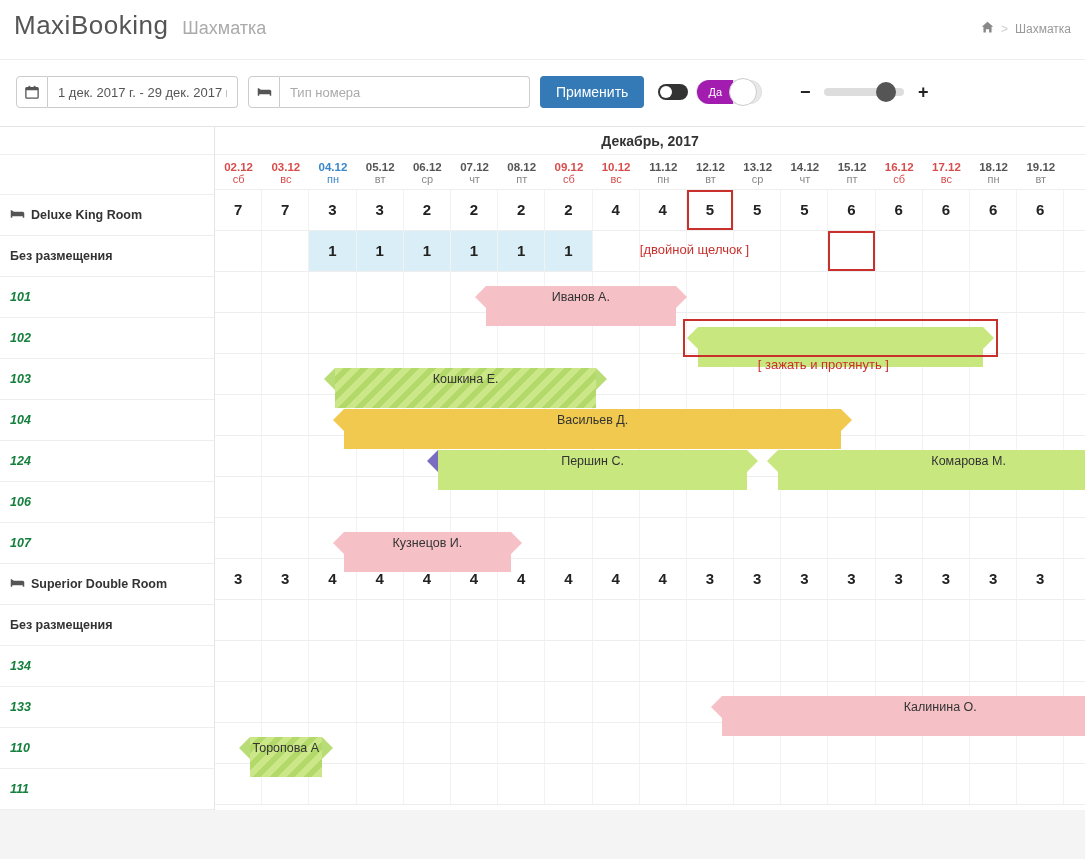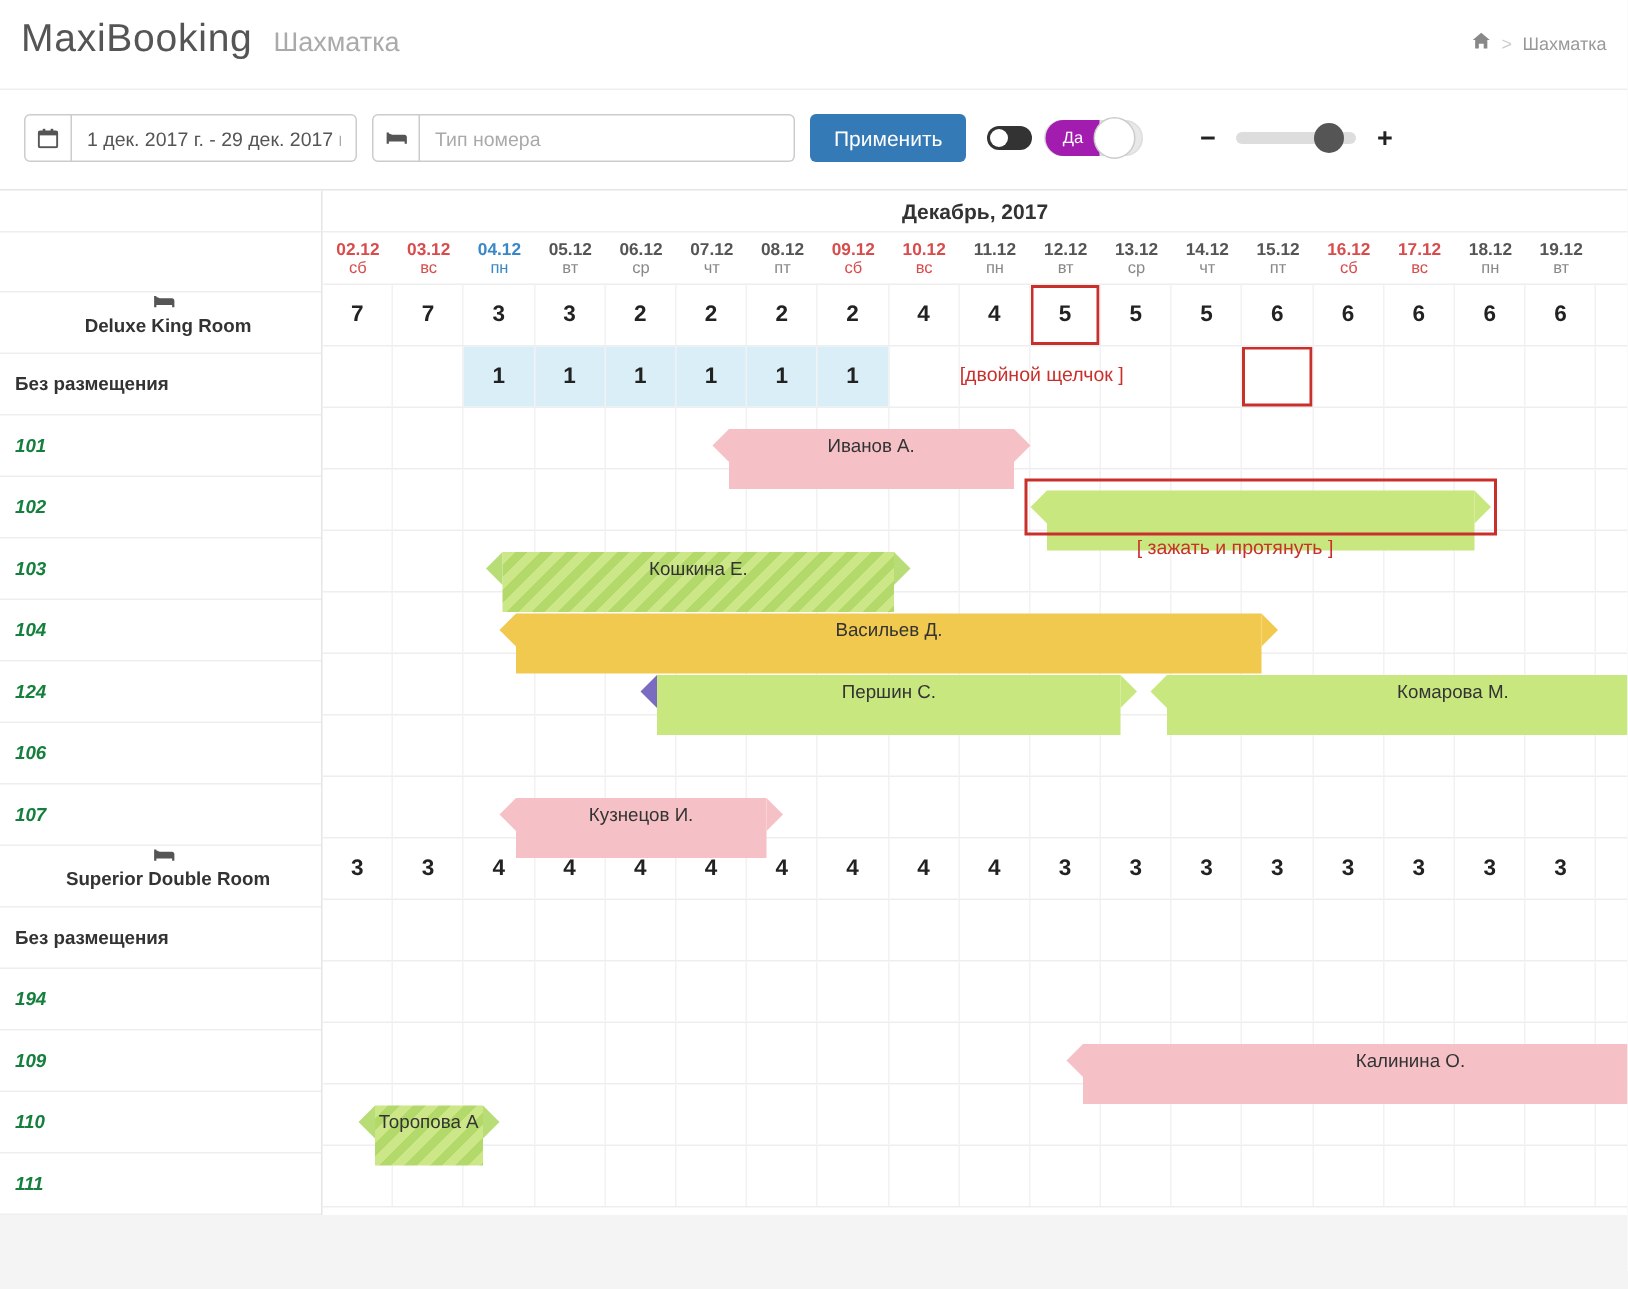--- a/index.html
+++ b/index.html
@@ -41,21 +41,21 @@
 .day-hdr { width:47.2px; flex:none; text-align:center; padding:6px 0 4px 0; font-size:11.5px; color:#555; }
 .day-hdr .dnum { font-weight:600; }
 .day-hdr .dw { font-size:11px; color:#888; }
 .day-hdr.red .dnum, .day-hdr.red .dw { color:#d84c4c; }
 .day-hdr.blue .dnum, .day-hdr.blue .dw { color:#3a87c7; }
 
 .left-blank { height:28px; border-bottom:1px solid #eee; }
 .left-dayhdr-spacer { height:40px; border-bottom:1px solid #eee; }
 
 .row { height:41px; border-bottom:1px solid #eee; display:flex; align-items:center; padding-left:10px; font-size:12.5px; color:#333; }
-.row.cat { font-weight:600; color:#333;flex-direction:column; }
+.row.cat { font-weight:600; color:#333; }
 .row .bed { margin-right:6px; color:#666; }
 .row.sub { font-weight:600; }
 .row.room a { color:#15803d; text-decoration:none; font-weight:600; font-size:12.5px;font-style:italic; }
 
 .cells .data-row { height:41px; border-bottom:1px solid #eee; display:flex; position:relative; }
 .cells .cell { width:47.2px; flex:none; border-right:1px solid #f2f2f2; text-align:center; line-height:40px; font-size:15px; color:#222; font-weight:600; }
 .cells .cell.lt { background:#d9eef7; }
 .cells .cell.sel { box-shadow: inset 0 0 0 2px #c9302c; }
 .cells .cell.red-outline { box-shadow: inset 0 0 0 2px #c9302c; }
 
@@ -183,24 +183,24 @@
             <div class="row cat">
               <span class="bed"><svg class="bed-svg" viewBox="0 0 20 14" fill="#555">
                   <path d="M1 2v10h2v-2h14v2h2V6c0-1-1-2-2-2H6C5 4 4 3 3 3V2H1z"></path>
                 </svg></span>
               <span>Superior Double Room</span>
             </div>
             <div class="row sub">
               <span>Без размещения</span>
             </div>
             <div class="row room">
-              <a href="#">194</a>
-            </div>
-            <div class="row room">
-              <a href="#">109</a>
+              <a href="#">134</a>
+            </div>
+            <div class="row room">
+              <a href="#">133</a>
             </div>
             <div class="row room">
               <a href="#">110</a>
             </div>
             <div class="row room">
               <a href="#">111</a>
             </div>
           </div>
       </div>
 

